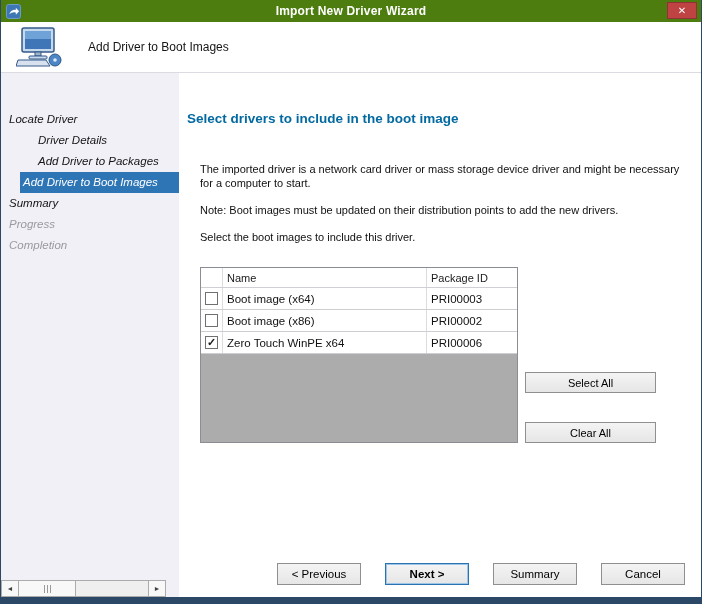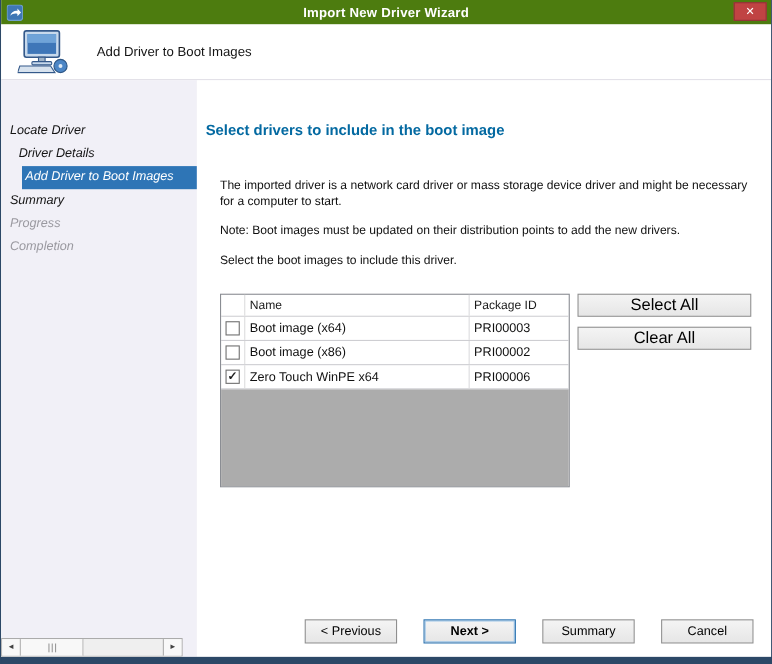--- a/index.html
+++ b/index.html
@@ -23,21 +23,21 @@
   .header { height:50px; background:#fff; display:flex; align-items:center; border-bottom:1px solid #DCDAE3; }
   .header-icon { margin-left:15px; display:flex; }
   .header-title { margin-left:26px; font-size:12px; color:#151515; }
 
   
   .body { display:flex; height:524px; }
 
   .sidebar { width:178px; flex:none; background:#F1F0F7; box-sizing:border-box; padding-top:36px; position:relative; }
   .nav-item { height:21px; line-height:21px; font-size:11.5px; padding-left:8px; color:#141414;
     white-space:nowrap; overflow:hidden;font-style:italic; }
-  .nav-item.indent { padding-left:16px; }
+  .nav-item.indent { padding-left:37px; }
   .nav-item.selected { background:#2E75B6; color:#fff; margin-left:19px; padding-left:3px; }
   .nav-item.disabled { color:#9A99A0; }
 
   
   .h-scrollbar { position:absolute; left:0; bottom:0; width:165px; height:17px; box-sizing:border-box;
     display:flex; background:#F2F2F2; border:1px solid #ABABAB; }
   .sb-btn { width:16px; flex:none; background:#F8F8F8; display:flex; align-items:center;
     justify-content:center; font-size:7px; color:#424242; }
   .sb-btn.left { border-right:1px solid #ABABAB; }
   .sb-btn.right { border-left:1px solid #ABABAB; }
@@ -46,40 +46,40 @@
   .grip { width:1px; height:8px; background:#9A9A9A; display:inline-block; }
   .sb-track { flex:1; background:#EFEFEF; }
 
   
   .main { flex:1; position:relative; background:#fff; box-sizing:border-box; padding:38px 0 0 8px; }
   .main-heading { font-size:13.5px; font-weight:bold; color:#0369a1; }
 
   .content { margin:36px 0 0 13px; width:482px; font-size:11px; color:#101010; line-height:14px; }
   .content p { margin:0 0 13px 0; }
 
-  .list-area { display:flex; margin:23px 0 0 13px; align-items:flex-start; }
+  .list-area { display:flex; margin:23px 0 0 13px; align-items:flex-end; }
   .listview { width:318px; height:176px; box-sizing:border-box; border:1px solid #8A8D93;
     display:flex; flex-direction:column; background:#fff; }
   .lv-header { display:flex; height:19px; flex:none; border-bottom:1px solid #D0D0D4;
     font-size:11px; color:#1A1A1A; }
   .lv-row { display:flex; height:21px; flex:none; border-bottom:1px solid #CECED2;
     font-size:11.5px; color:#111; }
   .lv-cell { box-sizing:border-box; display:flex; align-items:center; }
   .check-col { width:22px; flex:none; justify-content:center; border-right:1px solid #DCDCDE; }
   .name-col { flex:1; padding-left:4px; border-right:1px solid #DCDCDE; overflow:hidden; white-space:nowrap; }
   .id-col { width:90px; flex:none; padding-left:4px; }
   .lv-filler { flex:1; background:#ACACAC; }
 
   .checkbox { width:13px; height:13px; box-sizing:border-box; border:1px solid #707070; background:#fff;
     display:flex; align-items:center; justify-content:center; font-size:11px; font-weight:bold;
     color:#1C1C1C; line-height:11px; }
 
   .side-buttons { display:flex; flex-direction:column; gap:9px; margin-left:7px; }
-  .side-btn { width:158px; height:21px; font-family:inherit; font-size:15px; color:#000;
-    background:linear-gradient(#F4F4F4,#E6E6E6); border:1px solid #8F8F8F; }
+  .side-btn { width:131px; height:21px; font-family:inherit; font-size:11px; color:#000;
+    background:linear-gradient(#F4F4F4,#E6E6E6); border:1px solid #8F8F8F;margin-top:20px; }
 
   
   .footer { position:absolute; bottom:12px; right:16px; display:flex; gap:24px; }
   .btn { width:84px; height:22px; font-family:inherit; font-size:11.5px; color:#000;
     background:linear-gradient(#F4F4F4,#E6E6E6); border:1px solid #8F8F8F; padding:0; }
   .btn-default { border:1px solid #2A72B0; box-shadow:inset 0 0 0 1px #9DC5E8;font-weight:bold; }
 </style>
 </head>
 <body>
 
@@ -112,20 +112,21 @@
       </svg>
     </span>
     <span class="header-title">Add Driver to Boot Images</span>
   </div>
 
   <div class="body">
 
     <div class="sidebar">
       <div class="nav-item">Locate Driver</div>
       <div class="nav-item indent">Driver Details</div>
+      <div class="nav-item indent">Add Driver to Packages</div>
       <div class="nav-item indent selected">Add Driver to Boot Images</div>
       <div class="nav-item">Summary</div>
       <div class="nav-item disabled">Progress</div>
       <div class="nav-item disabled">Completion</div>
 
       <div class="h-scrollbar">
         <div class="sb-btn left">
           <span>◄</span>
         </div>
         <div class="sb-thumb">

